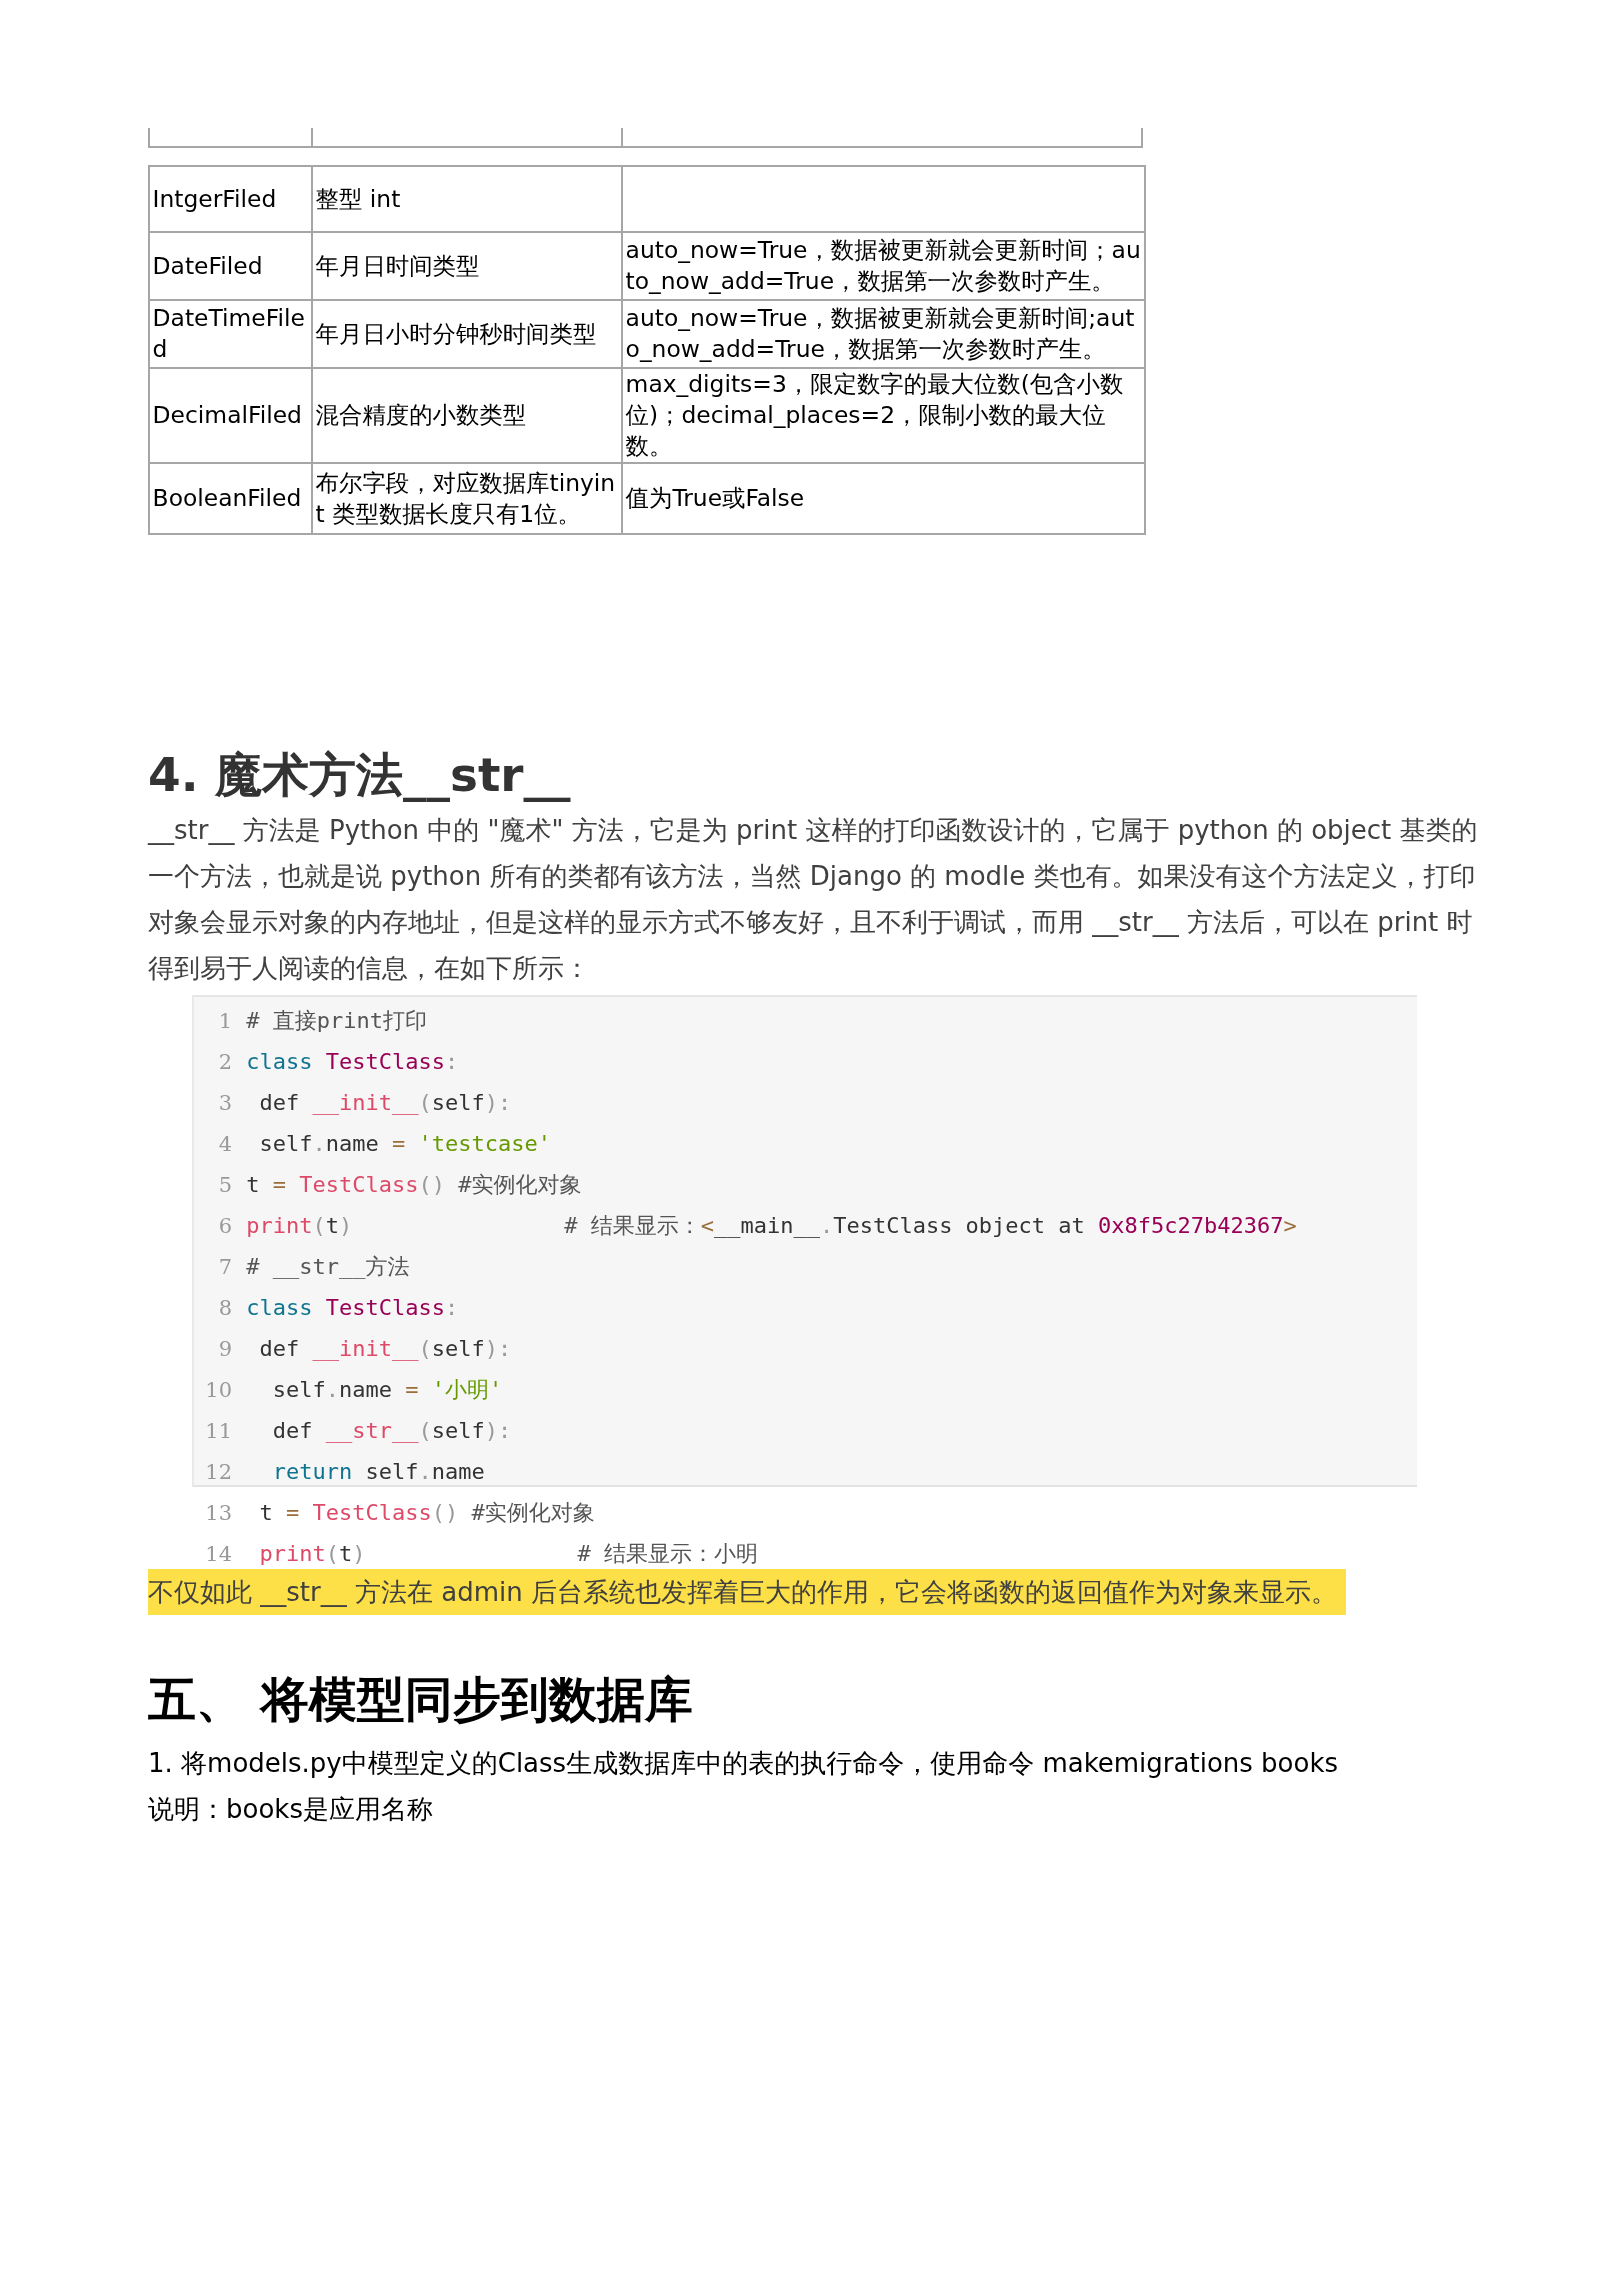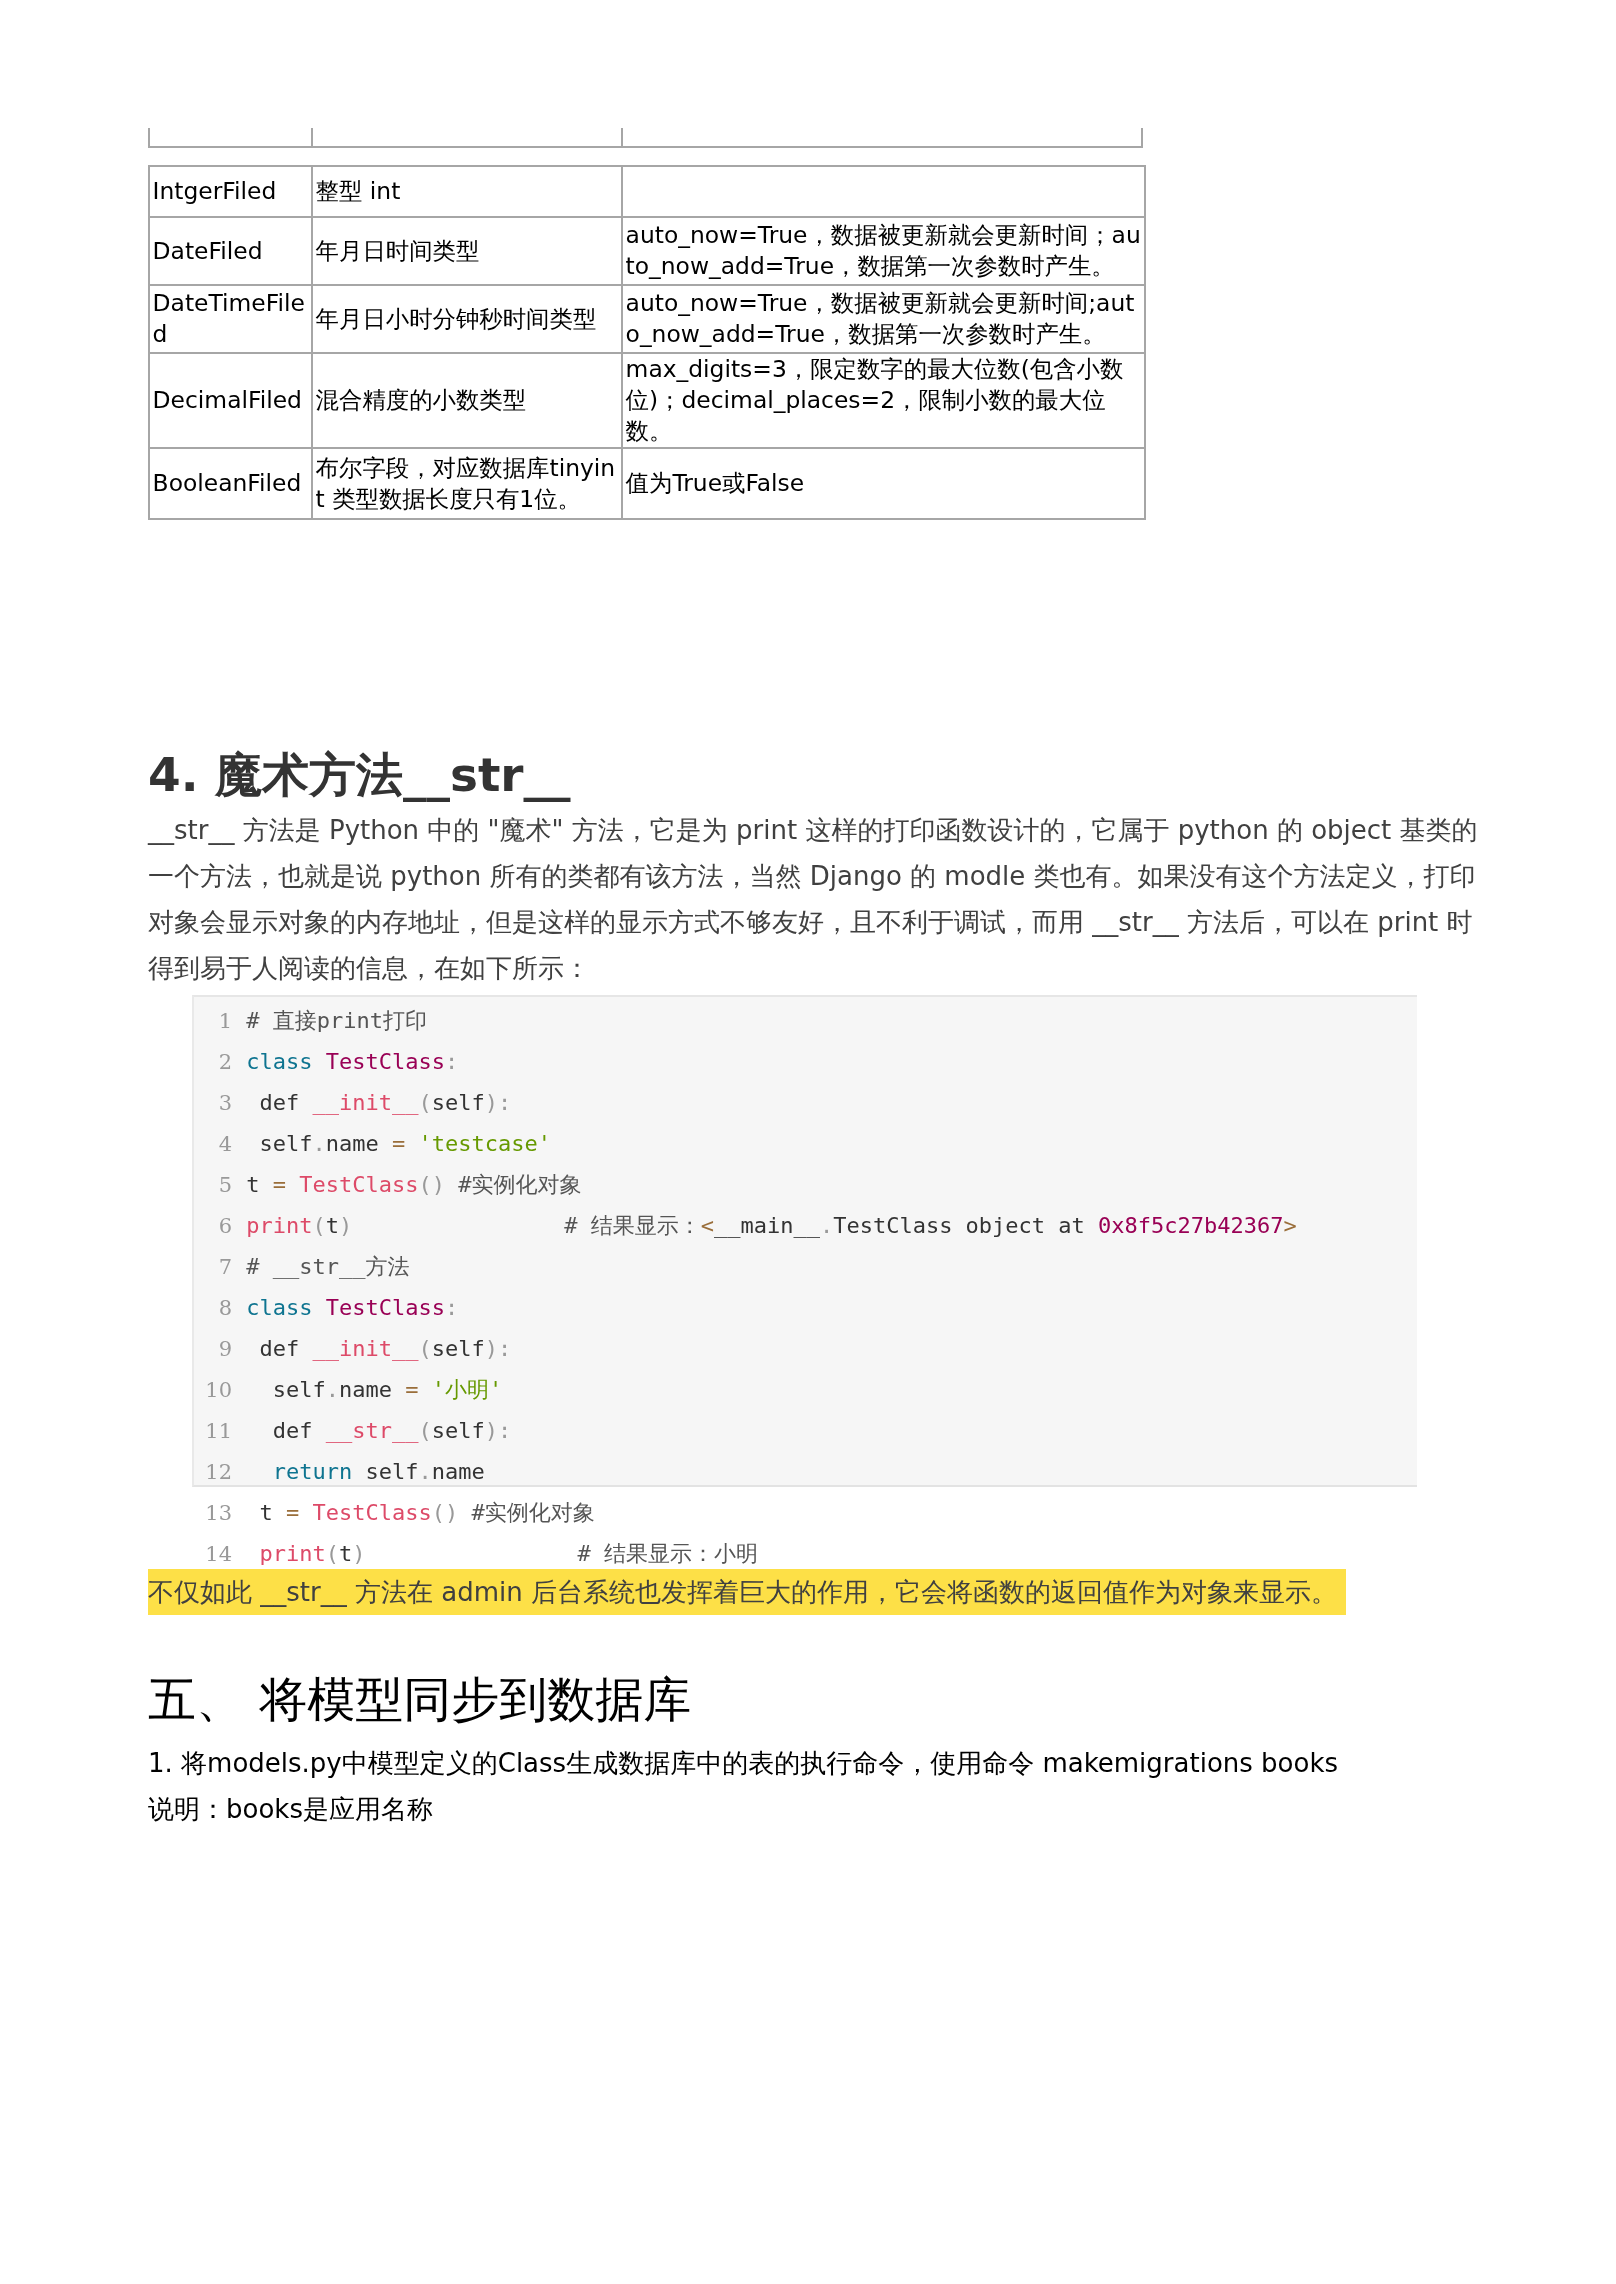--- a/index.html
+++ b/index.html
@@ -22,21 +22,21 @@
   table.fields col.c3 { width: 523px; }
 
   
   .h4 { position: absolute; left: 148px; top: 742px; font-size: 47px; font-weight: bold;
         color: #333; line-height: 65px; margin: 0; }
   .para { position: absolute; left: 148px; width: 1334px; font-size: 26px; line-height: 46px;
           color: #404040; margin: 0; }
   .para.p1 { top: 807px; }
   .para.p2 { top: 1569px; width: auto; background: #fde047; padding-right: 9px; }
 
-  .h5 { position: absolute; left: 148px; top: 1663px; font-size: 48px; font-weight: normal;
+  .h5 { position: absolute; left: 148px; top: 1663px; font-size: 48px; font-weight: bold;
         color: #000; line-height: 72px; margin: 0; }
   .plain { position: absolute; left: 148px; font-size: 26px; line-height: 39px; color: #000; margin: 0; }
   .plain.l1 { top: 1744px; }
   .plain.l2 { top: 1790px; }
 
   
   .code { position: absolute; left: 192px; top: 995px; width: 1225px; height: 492px;
           background: #f6f6f6; border-top: 2px solid #e6e6e6; border-left: 2px solid #e9e9e9;
           border-bottom: 2.6px solid #e3e3e3; box-sizing: border-box; padding-top: 2.6px; }
   .code-line { height: 41px; line-height: 41px; white-space: pre; font-size: 22px;
@@ -60,21 +60,21 @@
   <div class="v2"></div>
 </div>
 
 <table class="fields">
   <colgroup>
       <col class="c1">
       <col class="c2">
       <col class="c3">
     </colgroup>
   <tbody>
-      <tr style="height:51px">
+      <tr style="height:66px">
     <td>IntgerFiled</td>
     <td>整型 int</td>
     <td></td>
   </tr>
   <tr style="height:68px">
     <td>DateFiled</td>
     <td>年月日时间类型</td>
     <td>auto_now=True，数据被更新就会更新时间；auto_now_add=True，数据第一次参数时产生。</td>
   </tr>
   <tr style="height:68px">

